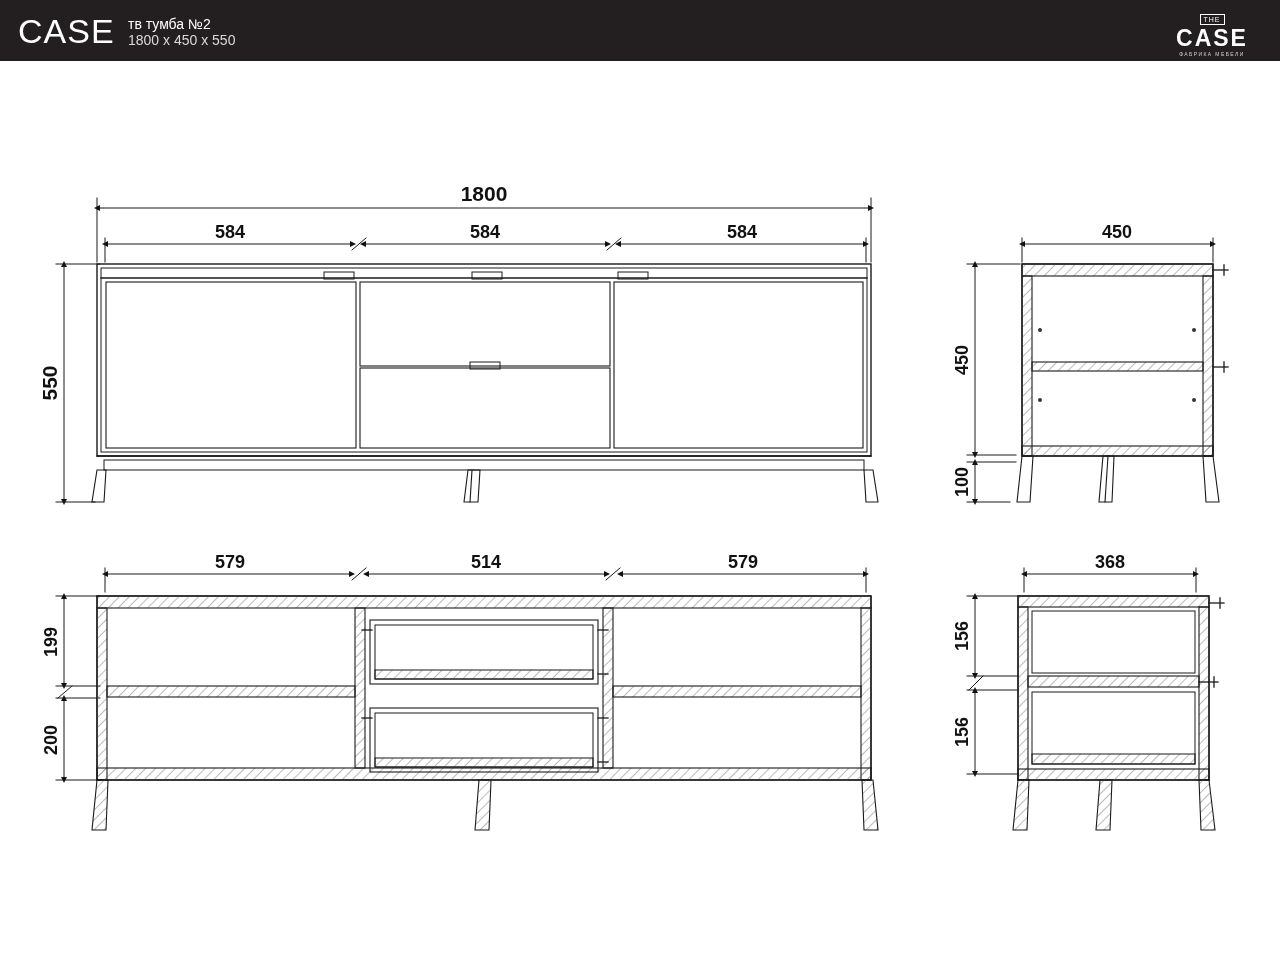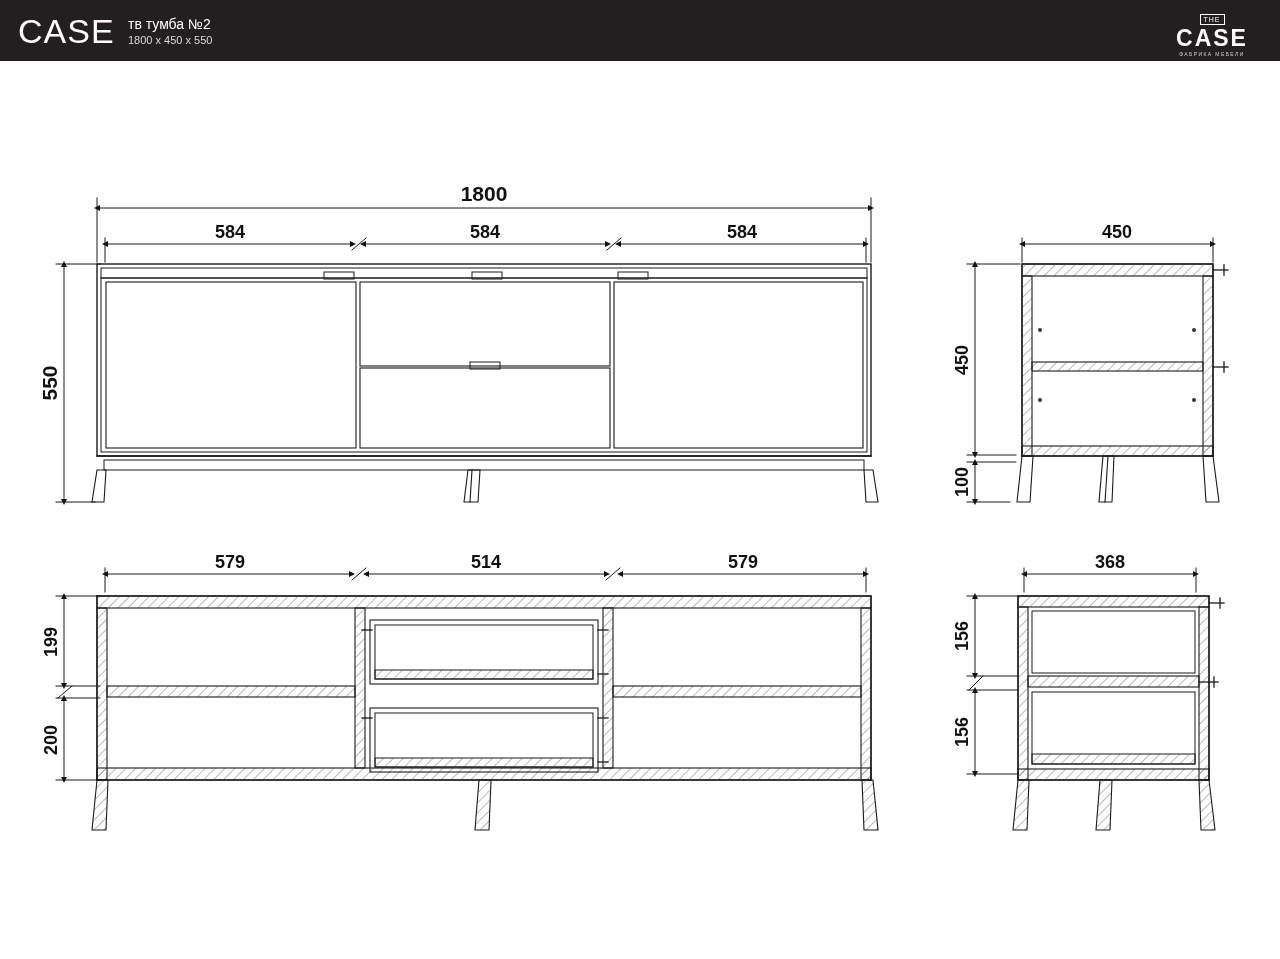--- a/index.html
+++ b/index.html
@@ -39,21 +39,21 @@
     left: 128px;
     top: 16px;
     font-size: 14px;
     line-height: 17px;
     font-weight: 400;
   }
   .header-sub2 {
     position: absolute;
     left: 128px;
     top: 34px;
-    font-size: 11px;
+    font-size: 14px;
     line-height: 13px;
     color: #d9d9d9;
   }
   .logo-box {
     position: absolute;
     right: 22px;
     top: 8px;
     width: 92px;
     height: 46px;
     text-align: center;

